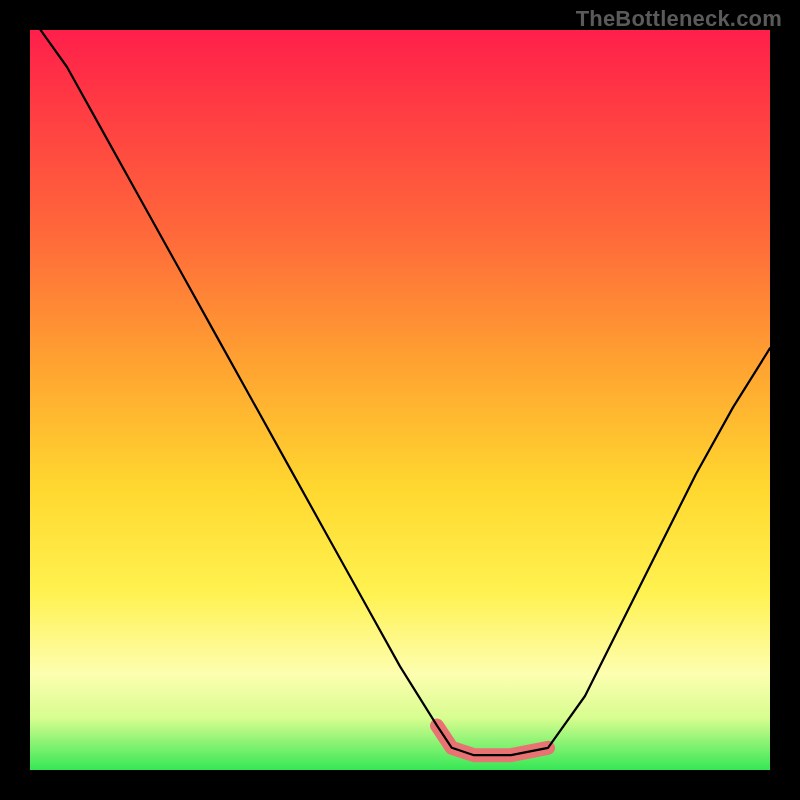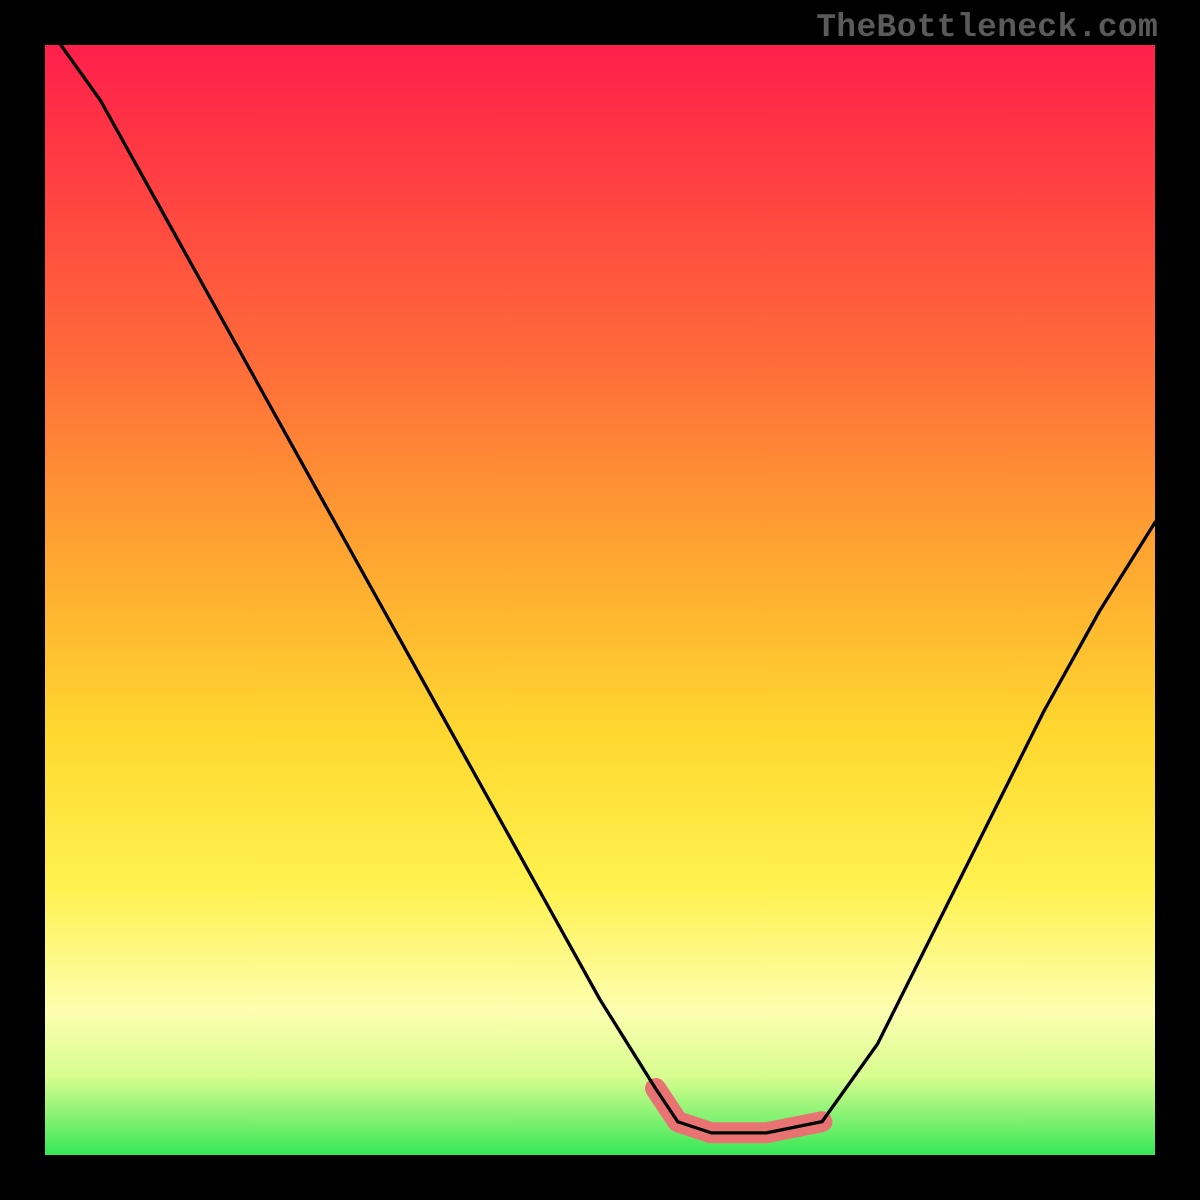--- a/index.html
+++ b/index.html
@@ -13,27 +13,26 @@
   }
   .frame {
     position: relative;
     width: 800px;
     height: 800px;
     background: #000;
   }
   .watermark {
     position: absolute;
     top: 6px;
-    right: 28px;
+    right: 18px;
     font-size: 22px;
     font-weight: 600;
     color: #5a5a5a;
     letter-spacing: 0.2px;
     z-index: 10;
-    font-family: Liberation Mono, monospace;
   }
   .plot {
     position: absolute;
     left: 30px;
     top: 30px;
     width: 740px;
     height: 740px;
     
     background: linear-gradient(to bottom,
       #ff1f4b 0%,

